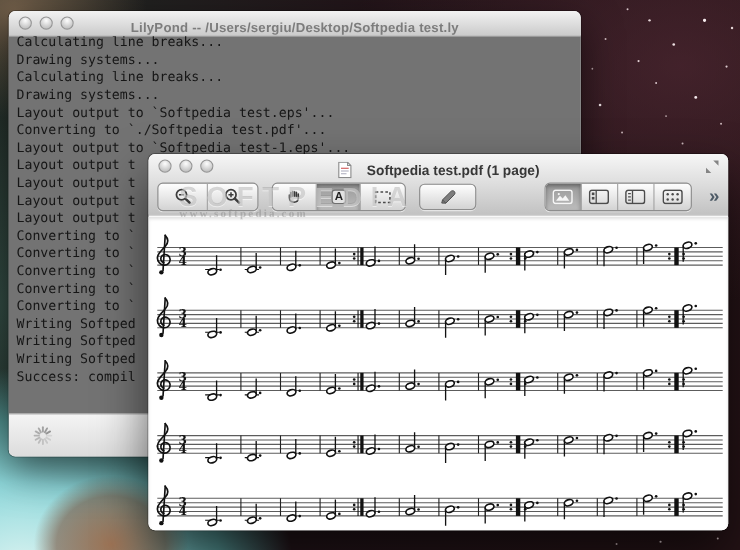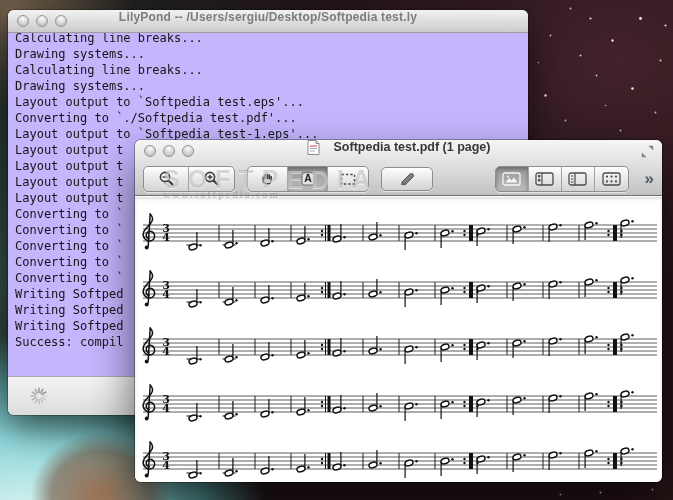--- a/index.html
+++ b/index.html
@@ -22,30 +22,30 @@
       590px 18px 0 .6px #e8d8da,545px 95px 0 .7px #f0e4e6,620px 130px 0 .4px #cab6ba,
       660px 60px 0 .5px #ddcbcf,550px 35px 0 .4px #cfbbbf,665px 25px 0 .6px #e4d4d6,
       605px 105px 0 .3px #bfabaf,570px 8px 0 .4px #d4c2c6,640px 18px 0 .9px #f6ecee,
       538px 62px 0 .3px #b9a5a9,600px 492px 0 .5px #ddcbcf,652px 489px 0 .4px #cab6ba,
       560px 494px 0 .4px #c4b0b4;}
 
   
   .lights{display:flex;gap:7px;align-items:center;}
   .light{width:12px;height:12px;border-radius:50%;border:1px solid #959595;box-sizing:border-box;
          background:radial-gradient(circle at 50% 28%,#fdfdfd,#cfcfcf 60%,#b4b4b4);}
-  .titlebar{display:flex;align-items:flex-start;position:relative;}
+  .titlebar{display:flex;align-items:flex-end;position:relative;}
   .titlebar .lights{position:absolute;left:9px;top:50%;transform:translateY(-50%);}
 
   
   .terminal{position:absolute;left:8px;top:10px;width:520px;height:405px;border-radius:6px;
             background:#fff;box-shadow:0 15px 35px rgba(0,0,0,.55),0 0 0 1px rgba(0,0,0,.25);z-index:1;}
   .t-titlebar{height:22px;border-radius:6px 6px 0 0;justify-content:center;
               background:linear-gradient(#f2f2f2,#cbcbcb);border-bottom:1px solid #9c9c9c;}
   .t-title{font-size:12px;font-weight:700;color:#7c7c7c;letter-spacing:.2px;}
-  .t-body{position:absolute;top:23px;left:0;right:0;bottom:39px;overflow:hidden;background:#c4b5fd;}
+  .t-body{position:absolute;top:23px;left:0;right:0;bottom:39px;overflow:hidden;background:#737373;}
   .t-body pre{margin:-3px 0 0 7px;font:12px/16px "DejaVu Sans Mono",monospace;color:#161616;}
   .t-footer{position:absolute;left:0;right:0;bottom:0;height:38px;border-radius:0 0 6px 6px;
             background:linear-gradient(#f4f4f4,#dcdcdc);border-top:1px solid #ababab;}
   .spinner{position:absolute;left:22px;top:10px;}
 
   
   .preview{position:absolute;left:135px;top:140px;width:527px;height:342px;border-radius:6px;
            background:#fff;box-shadow:0 22px 45px rgba(0,0,0,.6),0 0 0 1px rgba(0,0,0,.3);z-index:2;}
   .p-chrome{height:56px;border-radius:6px 6px 0 0;border-bottom:1px solid #6f6f6f;box-sizing:border-box;
             background:linear-gradient(#f6f6f6 0%,#dedede 48%,#c2c2c2 100%);position:relative;}

